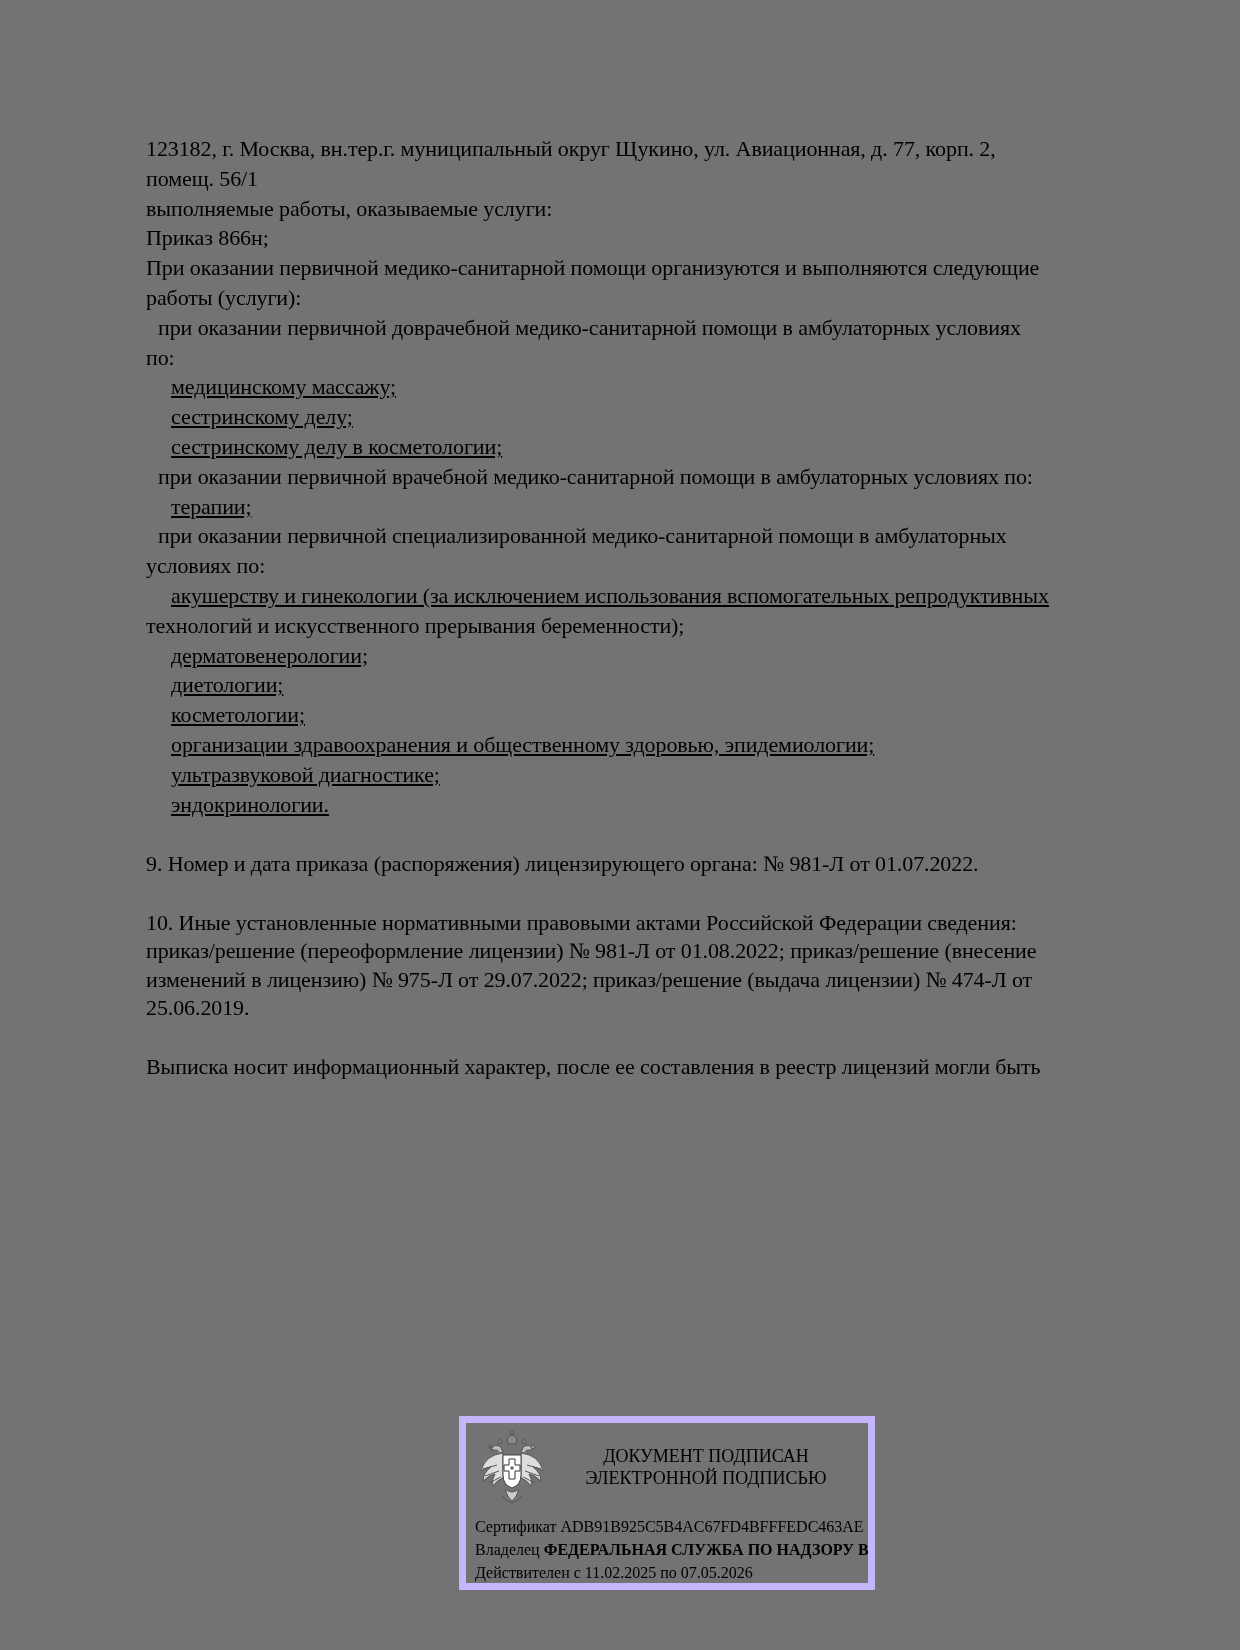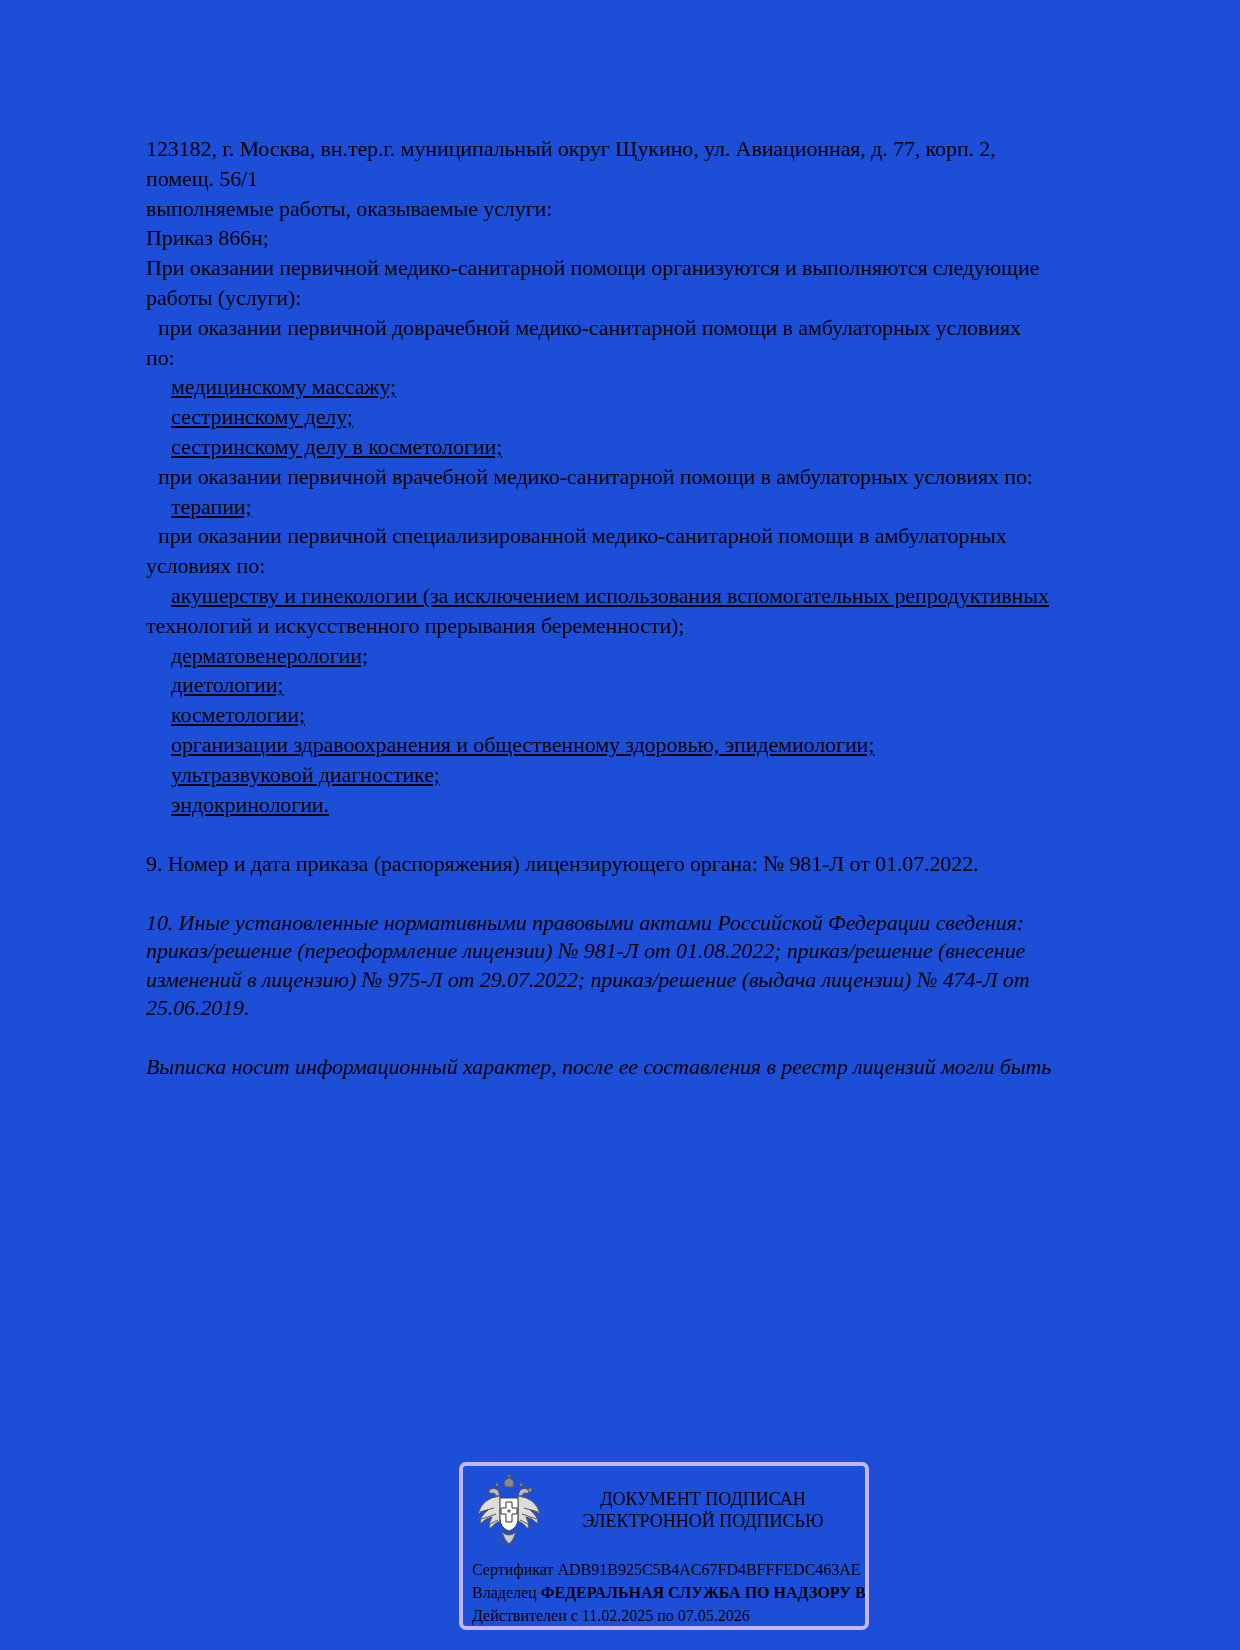--- a/index.html
+++ b/index.html
@@ -12,49 +12,48 @@
     height: 1650px;
     position: relative;
     overflow: hidden;
     color: #000000;
     font-family: "Liberation Serif", "DejaVu Serif", serif;
   }
   .page {
     position: absolute;
     left: 0; top: 0;
     width: 1240px; height: 1650px;
-    background: #1d4ed8;
+    background: #737373;
   }
   .body-text {
     position: absolute;
     left: 146px;
     top: 134px;
     width: 1010px;
     font-size: 22px;
     line-height: 29.8px;
     letter-spacing: -0.1px;
   }
   .line { white-space: pre; display: block; }
   .ind1 { padding-left: 12px; }
   .ind2 { padding-left: 25px; text-decoration: underline; }
   .gap { height: 29.8px; }
   .para {
     line-height: 28.5px;
-    font-style: italic;
   }
 
   
   .stamp {
     position: absolute;
     left: 459px;
-    top: 1462px;
+    top: 1416px;
     width: 402px;
     height: 160px;
-    border: 4px solid #c4b5fd;
-    border-radius: 7px;
+    border: 7px solid #c4b5fd;
+    border-radius: 1px;
     box-sizing: content-box;
     overflow: hidden;
   }
   .emblem {
     position: absolute;
     left: 13px;
     top: 6px;
     width: 66px;
     height: 78px;
   }

